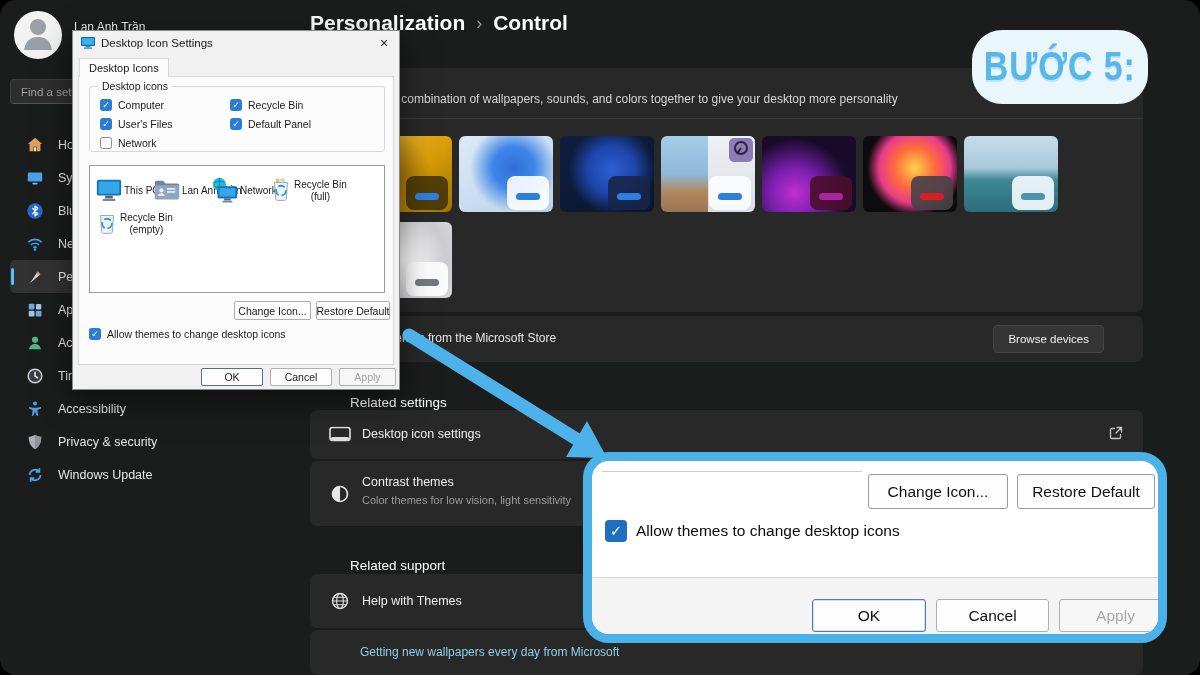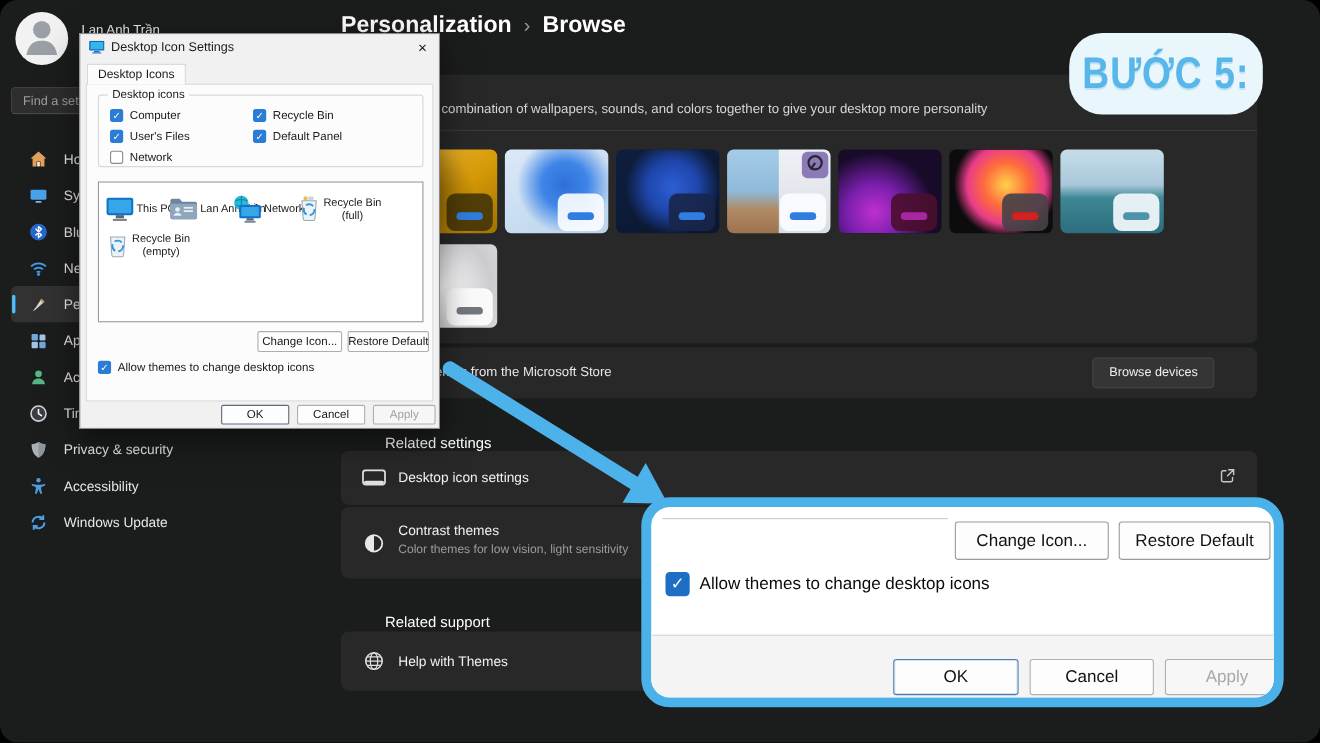--- a/index.html
+++ b/index.html
@@ -185,54 +185,54 @@
             <svg width="18" height="18" viewBox="0 0 20 20">
               <circle cx="10" cy="10" r="7.6" fill="#3a3f46" stroke="#cfd4da" stroke-width="1.6"></circle>
               <path d="M10 5.8 V10 L13 12" stroke="#fff" stroke-width="1.6" fill="none" stroke-linecap="round"></path>
             </svg>
           </span>
           <span class="nav-label">Time &amp; language</span>
         </div>
         <div class="nav-item">
           <span class="nav-icon">
             <svg width="18" height="18" viewBox="0 0 20 20">
+              <circle cx="10" cy="4" r="2.2" fill="#4f9de0"></circle>
+              <path d="M3 7.5 C7 9 13 9 17 7.5 L16.4 9.6 C13.8 10.5 12.6 10.6 12.6 12 L13.6 17.5 H11.8 L10 13 L8.2 17.5 H6.4 L7.4 12 C7.4 10.6 6.2 10.5 3.6 9.6 Z" fill="#4f9de0"></path>
+            </svg>
+          </span>
+          <span class="nav-label">Accessibility</span>
+        </div>
+        <div class="nav-item">
+          <span class="nav-icon">
+            <svg width="18" height="18" viewBox="0 0 20 20">
               <path d="M10 2 C12.5 3.6 15 4.2 17 4.3 C17 10.8 14.6 15.6 10 18 C5.4 15.6 3 10.8 3 4.3 C5 4.2 7.5 3.6 10 2 Z" fill="#aab0b8"></path>
               <path d="M10 2 C12.5 3.6 15 4.2 17 4.3 C17 10.8 14.6 15.6 10 18 Z" fill="#8e949c"></path>
             </svg>
           </span>
           <span class="nav-label">Privacy &amp; security</span>
-        </div>
-        <div class="nav-item">
-          <span class="nav-icon">
-            <svg width="18" height="18" viewBox="0 0 20 20">
-              <circle cx="10" cy="4" r="2.2" fill="#4f9de0"></circle>
-              <path d="M3 7.5 C7 9 13 9 17 7.5 L16.4 9.6 C13.8 10.5 12.6 10.6 12.6 12 L13.6 17.5 H11.8 L10 13 L8.2 17.5 H6.4 L7.4 12 C7.4 10.6 6.2 10.5 3.6 9.6 Z" fill="#4f9de0"></path>
-            </svg>
-          </span>
-          <span class="nav-label">Accessibility</span>
         </div>
         <div class="nav-item">
           <span class="nav-icon">
             <svg width="18" height="18" viewBox="0 0 20 20">
               <path d="M4 10 A6 6 0 0 1 14.5 6.2" stroke="#4aa3e8" stroke-width="2" fill="none"></path>
               <path d="M16 10 A6 6 0 0 1 5.5 13.8" stroke="#4aa3e8" stroke-width="2" fill="none"></path>
               <path d="M14.8 2.6 V6.6 H10.8" stroke="#4aa3e8" stroke-width="2" fill="none"></path>
               <path d="M5.2 17.4 V13.4 H9.2" stroke="#4aa3e8" stroke-width="2" fill="none"></path>
             </svg>
           </span>
           <span class="nav-label">Windows Update</span>
         </div>
       </nav>
   </aside>
 
   <main class="main">
     <div class="crumbs">
       <span class="crumb">Personalization</span>
       <span class="crumb-sep">›</span>
-      <span class="crumb">Browse</span>
+      <span class="crumb">Control</span>
     </div>
 
     <section class="card card-theme">
       <div class="blurb">A theme is a combination of wallpapers, sounds, and colors together to give your desktop more personality</div>
       <div class="carddiv"></div>
       <div class="themegrid" id="themegrid">
           <div class="thumb" style="background:linear-gradient(140deg,#f0bb3e,#d89b08 55%,#9c7200)">
             <i class="blob" style="background:radial-gradient(circle at 30% 60%, rgba(120,85,0,.75), rgba(120,85,0,0) 60%)"></i>
             <i class="mini" style="background:rgba(62,48,8,.85)">
               <b style="background:#2f7de0"></b>
@@ -323,20 +323,23 @@
       <span class="row-icon">
           <svg width="20" height="20" viewBox="0 0 20 20">
             <circle cx="10" cy="10" r="7.5" stroke="#e0e0e0" stroke-width="1.4" fill="none"></circle>
             <ellipse cx="10" cy="10" rx="3.4" ry="7.5" stroke="#e0e0e0" stroke-width="1.1" fill="none"></ellipse>
             <path d="M2.5 10 H17.5 M3.6 6.2 H16.4 M3.6 13.8 H16.4" stroke="#e0e0e0" stroke-width="1.1"></path>
           </svg>
         </span>
       <span class="row-label" style="top:20px;">Help with Themes</span>
     </section>
 
+    <section class="card card-link">
+      <span class="link">Getting new wallpapers every day from Microsoft</span>
+    </section>
   </main>
 
   <div class="dialog">
     <div class="dtitlebar">
       <span class="dtitleicon">
           <svg width="14" height="12" viewBox="0 0 14 12">
             <rect width="14" height="9" rx="1" fill="#1565c0"></rect>
             <rect x="1.2" y="1.2" width="11.6" height="6.6" fill="#35b6e8"></rect>
             <rect x="4.5" y="9.3" width="5" height="1" fill="#1565c0"></rect>
             <rect x="3" y="10.6" width="8" height="1" fill="#1565c0"></rect>

